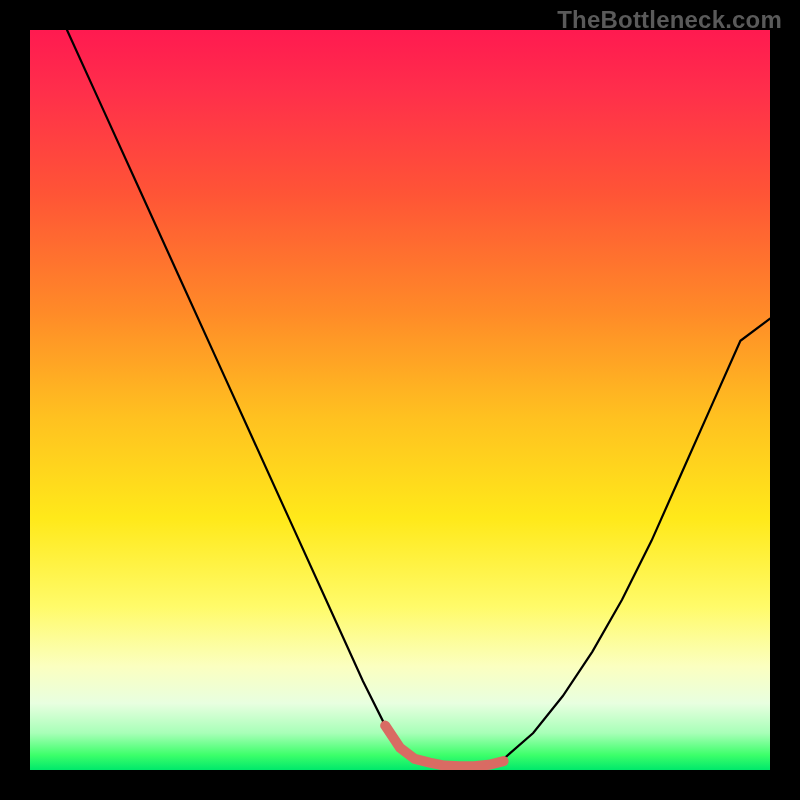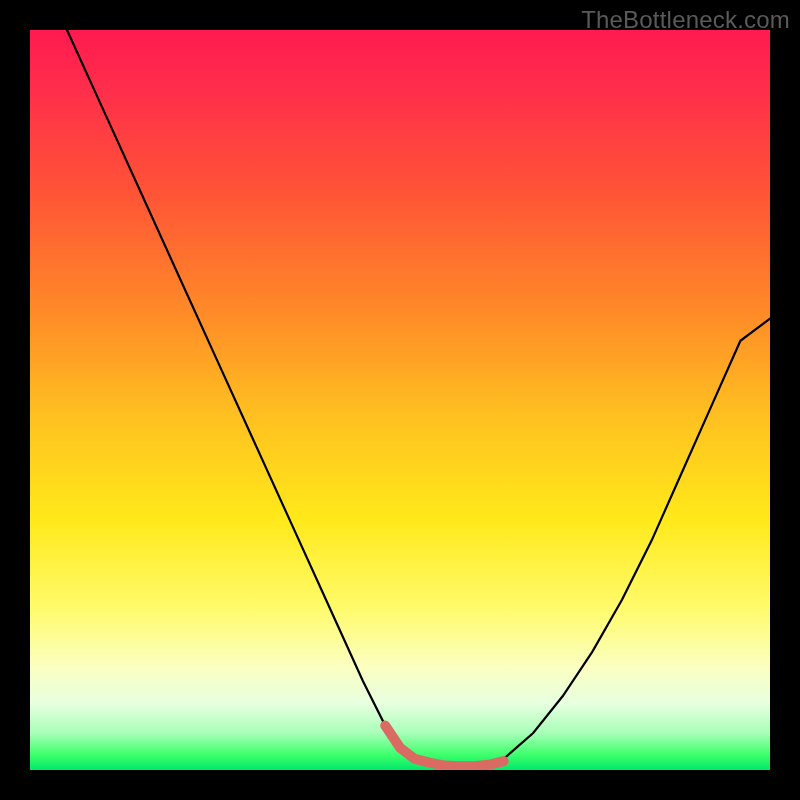--- a/index.html
+++ b/index.html
@@ -41,24 +41,24 @@
       #fbffc0 86%,
       #e8ffe0 91%,
       #a8ffb8 95%,
       #3cff6a 98%,
       #00e86b 100%
     );
   }
   .watermark {
     position: absolute;
     top: 6px;
-    right: 10px;
+    right: 18px;
     color: #5a5a5a;
     font-size: 24px;
-    font-weight: 400;
+    font-weight: 700;
     letter-spacing: 0.2px;
     user-select: none;
   }
   svg.curve {
     position: absolute;
     inset: 0;
   }
 </style>
 </head>
 <body>

